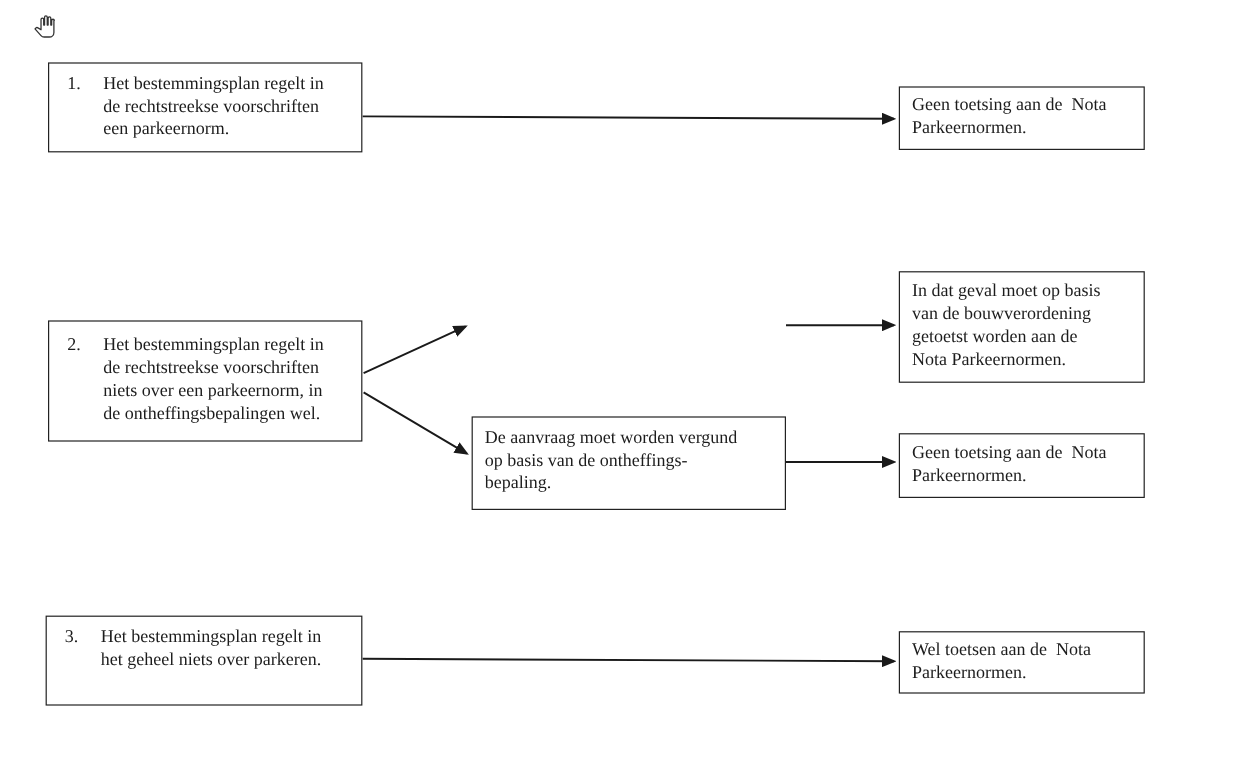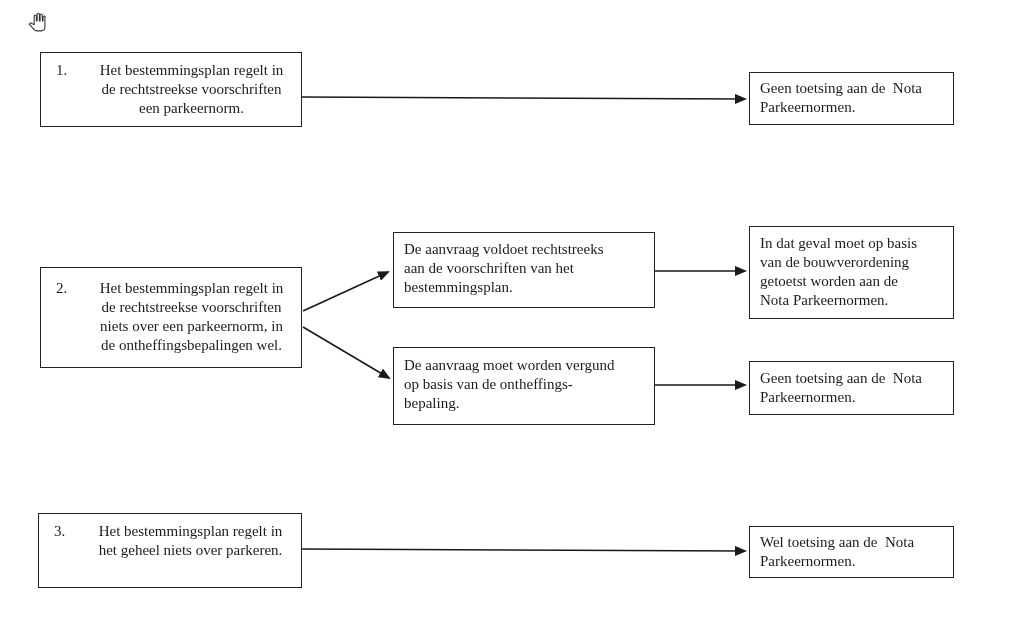--- a/index.html
+++ b/index.html
@@ -29,21 +29,21 @@
     white-space: pre-wrap;
   }
   .numbered {
     display: flex;
     align-items: flex-start;
   }
   .numbered .num {
     flex: 0 0 30px;
     white-space: nowrap;
   }
-  .numbered .txt { flex: 1 1 auto; text-align: center; }
+  .numbered .txt { flex: 1 1 auto; }
   #hand-cursor {
     position: absolute;
     left: 27px;
     top: 11px;
     width: 20px;
     height: 22px;
   }
 </style>
 </head>
 <body>
@@ -81,25 +81,20 @@
   </div>
 
   <div class="node numbered" style="left:40px; top:267px; width:262px; height:101px; padding:11px 4px 0 15px;">
     <span class="num">2.</span>
     <span class="txt">Het bestemmingsplan regelt in
 de rechtstreekse voorschriften
 niets over een parkeernorm, in
 de ontheffingsbepalingen wel.</span>
   </div>
 
-  <div class="node" style="left:393px; top:232px; width:262px; height:76px; padding:7px 6px 0 10px;">
-    <span class="txt">De aanvraag voldoet rechtstreeks
-aan de voorschriften van het
-bestemmingsplan.</span>
-  </div>
 
   <div class="node" style="left:393px; top:347px; width:262px; height:78px; padding:8px 6px 16px 10px;">
     <span class="txt">De aanvraag moet worden vergund
 op basis van de ontheffings-
 bepaling.</span>
   </div>
 
   <div class="node" style="left:749px; top:226px; width:205px; height:93px; padding:7px 6px 16px 10px;">
     <span class="txt">In dat geval moet op basis
 van de bouwverordening
@@ -112,17 +107,17 @@
 Parkeernormen.</span>
   </div>
 
   <div class="node numbered" style="left:38px; top:513px; width:264px; height:75px; padding:8px 4px 0 15px;">
     <span class="num">3.</span>
     <span class="txt">Het bestemmingsplan regelt in
 het geheel niets over parkeren.</span>
   </div>
 
   <div class="node" style="left:749px; top:526px; width:205px; height:52px; padding:6px 6px 0 10px;">
-    <span class="txt">Wel toetsing aan de  Nota
+    <span class="txt">Wel toetsen aan de  Nota
 Parkeernormen.</span>
   </div>
 
 </div>
 
 </body></html>

